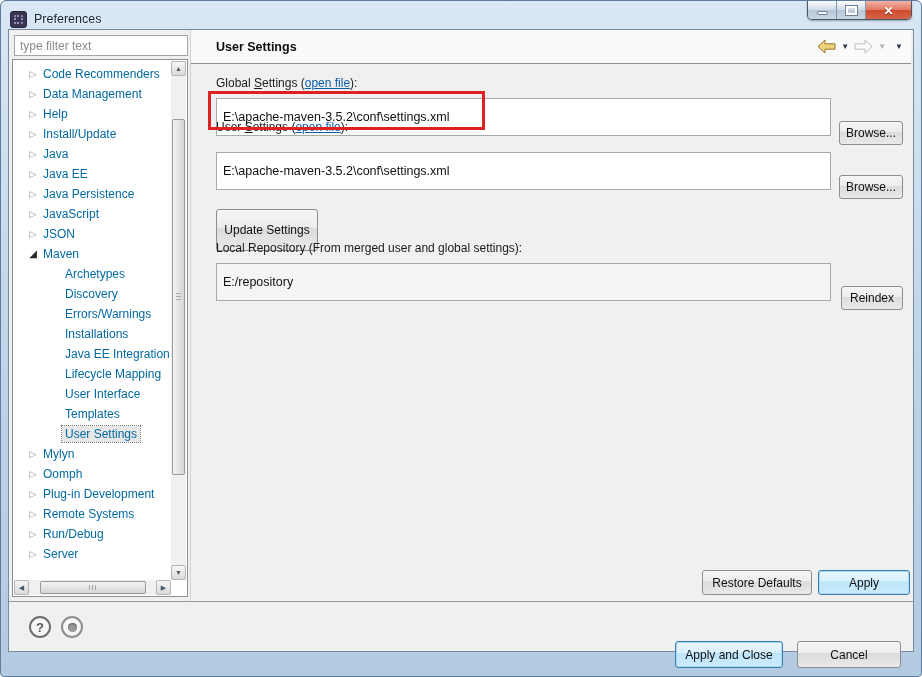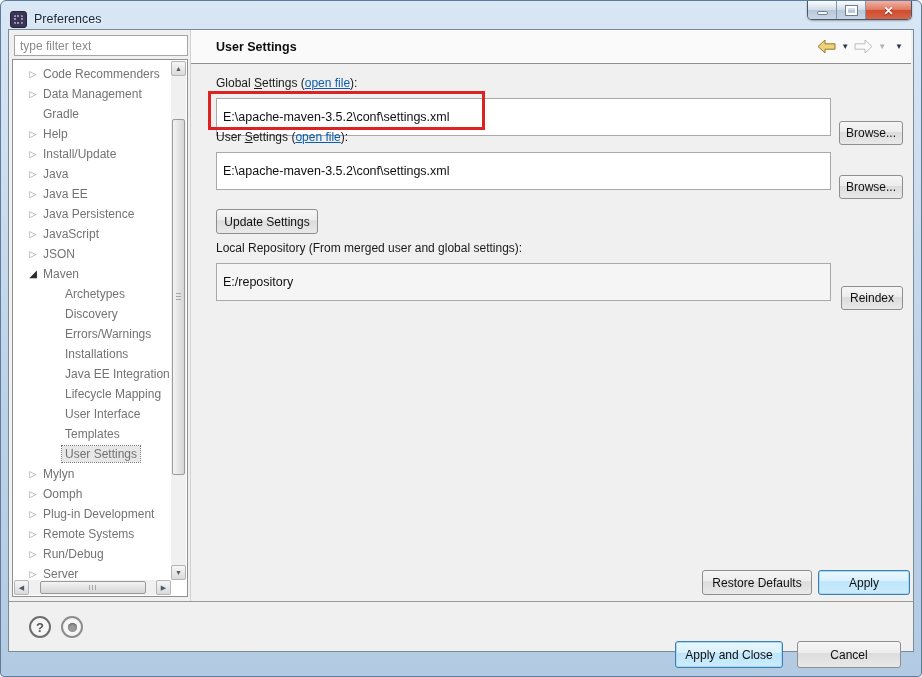--- a/index.html
+++ b/index.html
@@ -36,21 +36,21 @@
   .filter-input { position:absolute; left:5px; top:5px; width:174px; height:21px; background:#fff;
     border:1px solid #a5a5a5; padding:0 5px; font:12px "Liberation Sans",sans-serif; color:#333; }
   .filter-input::placeholder { color:#8a8a8a; opacity:1; }
 
   .tree-panel { position:absolute; left:3px; top:29px; width:176px; bottom:4px; background:#fff; border:1px solid #8f8f8f; }
   .tree-viewport { position:absolute; left:1px; top:1px; right:16px; bottom:16px; overflow:hidden; padding-top:3px; }
   .tree-row { height:20px; display:flex; align-items:center; white-space:nowrap; cursor:default; }
   .twisty { flex:0 0 14px; margin-left:12px; text-align:center; font-size:9px; color:#8f8f8f; line-height:1; }
   .tree-row.child .twisty { margin-left:34px; }
   .tree-row.expanded .twisty { color:#2a2a2a; font-size:10px; }
-  .tree-label { padding:1px 3px; color:#737373; }
+  .tree-label { padding:1px 3px; color:#0369a1; }
   .tree-row.selected .tree-label { background:#e7e7e7; outline:1px dotted #7a7a7a; }
 
   
   .v-scrollbar { position:absolute; top:1px; right:1px; width:15px; bottom:16px; background:#f0f0f0; }
   .sb-btn { position:absolute; width:15px; height:15px; display:flex; align-items:center; justify-content:center;
     font-size:7px; color:#4c5a66; background:linear-gradient(#f6f6f6,#dadada); border:1px solid #b5b5b5; border-radius:2px; }
   .sb-up { top:0; left:0; } .sb-down { bottom:0; left:0; }
   .v-thumb { position:absolute; left:1px; width:13px; top:58px; height:356px;
     background:linear-gradient(90deg,#f4f4f4,#d5d5d5); border:1px solid #9a9a9a; border-radius:2px; }
   .v-thumb::after { content:""; position:absolute; left:3px; right:3px; top:50%; height:7px; margin-top:-4px;
@@ -81,26 +81,26 @@
 
   .btn { font:12px "Liberation Sans",sans-serif; color:#101010; cursor:default;
     background:linear-gradient(#f6f6f6,#ececec 45%,#dcdcdc 46%,#e9e9e9);
     border:1px solid #8e8e8e; border-radius:3px; display:flex; align-items:center; justify-content:center;margin-top:24px; }
   .btn.primary { background:linear-gradient(#eaf7fd,#d8f0fc 45%,#bde6fb 46%,#cdeafc);
     border:1px solid #3c7fb1; box-shadow:inset 0 0 0 1px #a9d9f2; }
 
   .browse-global { position:absolute; right:8px; top:33px; width:64px; height:24px; }
   .browse-user   { position:absolute; right:8px; top:87px; width:64px; height:24px; }
   .reindex-btn   { position:absolute; right:8px; top:198px; width:62px; height:24px; }
-  .update-btn    { position:absolute; left:25px; top:121px; width:102px; height:25px; }
+  .update-btn    { position:absolute; left:25px; top:121px; width:102px; height:42px; }
   .restore-btn   { position:absolute; right:99px; bottom:6px; width:110px; height:25px; }
   .apply-btn     { position:absolute; right:1px; bottom:6px; width:92px; height:25px; }
 
   .lbl-global { top:12px; } .fld-global { top:34px; }
-  .lbl-user { top:66px; } .fld-user { top:88px; }
+  .lbl-user { top:56px; } .fld-user { top:88px; }
   .lbl-repo { top:177px; } .fld-repo { top:199px; }
 
   .annotation-box { position:absolute; left:17px; top:27px; width:277px; height:39px;
     border:3px solid #dd2222; pointer-events:none; z-index:5; }
 
   
   .footer { position:absolute; left:0; right:0; bottom:0; height:50px; border-top:1px solid #9a9a9a; }
   .help-icons { position:absolute; left:20px; top:14px; display:flex; gap:10px; }
   .icon-circle { width:22px; height:22px; border:2px solid #6e6e6e; border-radius:50%;
     display:flex; align-items:center; justify-content:center; color:#555; font-weight:bold; font-size:13px; background:#f6f6f6; }
@@ -140,24 +140,20 @@
         <div class="tree-viewport">
             <div class="tree-row">
               <span class="twisty">▷</span>
               <span class="tree-label">Code Recommenders</span>
             </div>
             <div class="tree-row">
               <span class="twisty">▷</span>
               <span class="tree-label">Data Management</span>
             </div>
             <div class="tree-row">
-              <span class="twisty"></span>
-              <span class="tree-label">Gradle</span>
-            </div>
-            <div class="tree-row">
               <span class="twisty">▷</span>
               <span class="tree-label">Help</span>
             </div>
             <div class="tree-row">
               <span class="twisty">▷</span>
               <span class="tree-label">Install/Update</span>
             </div>
             <div class="tree-row">
               <span class="twisty">▷</span>
               <span class="tree-label">Java</span>

